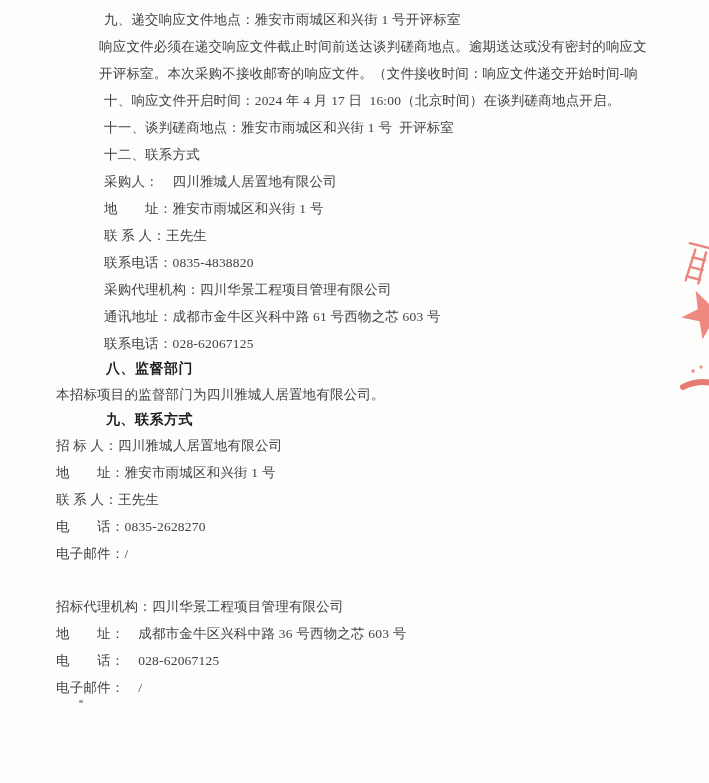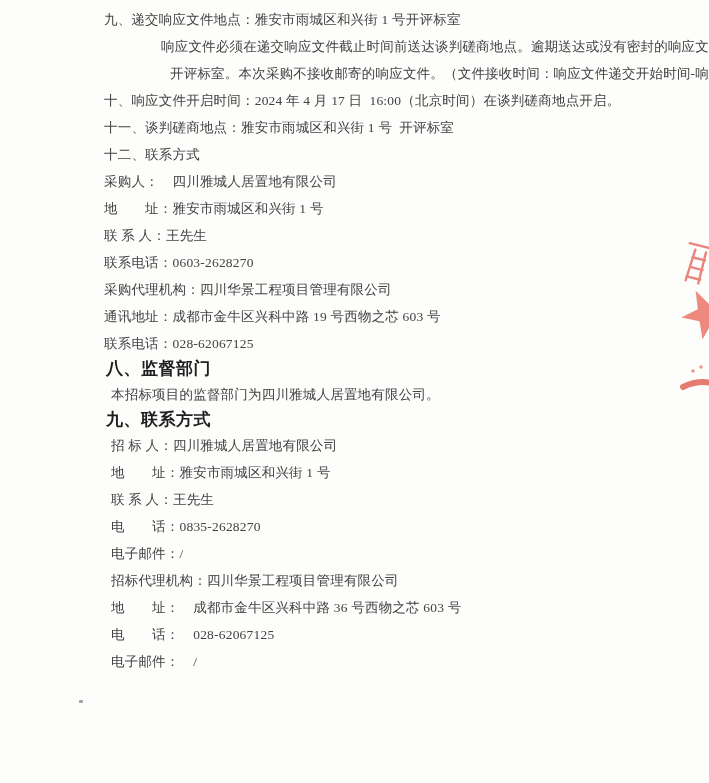--- a/index.html
+++ b/index.html
@@ -19,33 +19,33 @@
     width: 100%;
   }
   .ln {
     margin: 0;
     line-height: 27px;
     font-size: 13.5px;
     padding-left: 104px;
     white-space: pre;
     letter-spacing: 0.2px;
   }
-  .para { padding-left: 99px; text-align: right; }
-  .ind  { padding-left: 111px; }
+  .para { padding-left: 99px; }
+  .ind  { padding-left: 56px; }
   .hd {
     margin: 0;
     line-height: 24px;
-    font-size: 17px;
+    font-size: 14px;
     font-weight: bold;
     padding-left: 106px;
     color: #1e1e1e;
     letter-spacing: 0.5px;
     white-space: pre;
   }
-  .gap { }
+  .gap { margin-top: 26px; }
 
   
   .seal {
     position: absolute;
     top: 236px;
     right: 0;
     width: 32px;
     height: 170px;
     overflow: hidden;
     pointer-events: none;
@@ -68,23 +68,23 @@
   <div class="doc">
     <p class="ln">九、递交响应文件地点：雅安市雨城区和兴街 1 号开评标室</p>
     <p class="ln para">响应文件必须在递交响应文件截止时间前送达谈判磋商地点。逾期送达或没有密封的响应文</p>
     <p class="ln para">开评标室。本次采购不接收邮寄的响应文件。（文件接收时间：响应文件递交开始时间-响</p>
     <p class="ln">十、响应文件开启时间：2024 年 4 月 17 日  16:00（北京时间）在谈判磋商地点开启。</p>
     <p class="ln">十一、谈判磋商地点：雅安市雨城区和兴街 1 号  开评标室</p>
     <p class="ln">十二、联系方式</p>
     <p class="ln">采购人：　四川雅城人居置地有限公司</p>
     <p class="ln">地　　址：雅安市雨城区和兴街 1 号</p>
     <p class="ln">联 系 人：王先生</p>
-    <p class="ln">联系电话：0603-2628270</p>
+    <p class="ln">联系电话：0835-4838820</p>
     <p class="ln">采购代理机构：四川华景工程项目管理有限公司</p>
-    <p class="ln">通讯地址：成都市金牛区兴科中路 19 号西物之芯 603 号</p>
+    <p class="ln">通讯地址：成都市金牛区兴科中路 61 号西物之芯 603 号</p>
     <p class="ln">联系电话：028-62067125</p>
     <p class="hd">八、监督部门</p>
     <p class="ln ind">本招标项目的监督部门为四川雅城人居置地有限公司。</p>
     <p class="hd">九、联系方式</p>
     <p class="ln ind">招 标 人：四川雅城人居置地有限公司</p>
     <p class="ln ind">地　　址：雅安市雨城区和兴街 1 号</p>
     <p class="ln ind">联 系 人：王先生</p>
     <p class="ln ind">电　　话：0835-2628270</p>
     <p class="ln ind">电子邮件：/</p>
     <p class="ln ind gap">招标代理机构：四川华景工程项目管理有限公司</p>

